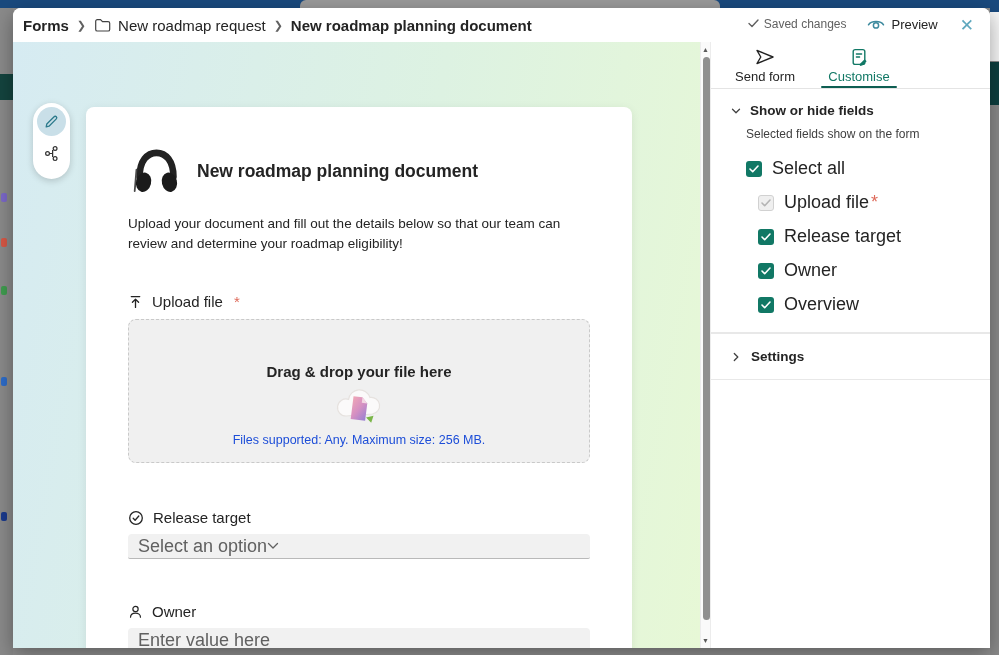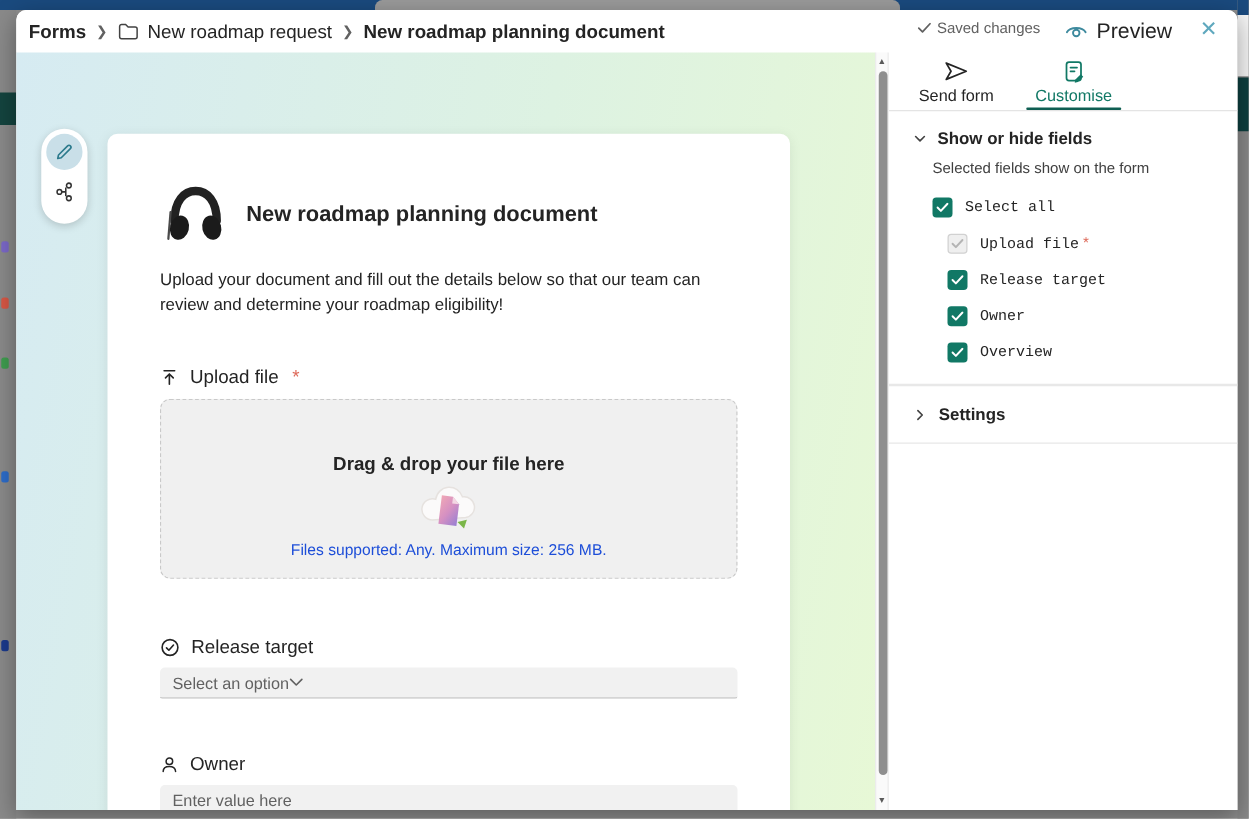--- a/index.html
+++ b/index.html
@@ -32,21 +32,21 @@
   }
   .modal-header {
     height:34px; flex:0 0 34px; display:flex; align-items:center;
     justify-content:space-between; padding:0 14px 0 10px; background:#fff;
   }
   .breadcrumb { display:flex; align-items:center; gap:7px; font-size:15px; }
   .breadcrumb .bold { font-weight:700; }
   .crumb-sep { color:#616161; font-size:11px; padding:0 1px; }
   .header-right { display:flex; align-items:flex-start; gap:20px; }
   .saved { display:flex; align-items:center; gap:5px; color:#616161; font-size:12px; }
-  .preview-btn { display:flex; align-items:center; gap:7px; font-size:17px; color:#242424; cursor:pointer; }
+  .preview-btn { display:flex; align-items:center; gap:7px; font-size:13px; color:#242424; cursor:pointer; }
   .close-btn { color:#5fa8be; font-size:17px; line-height:1; cursor:pointer; padding:0 2px; }
 
   .modal-body { flex:1; display:flex; min-height:0; }
 
   
   .form-area {
     width:687px; flex:0 0 687px; position:relative; overflow:hidden;
     background:linear-gradient(100deg,#d6ebf2 0%,#ddf2e2 55%,#e7f8d6 100%);
   }
   .float-toolbar {
@@ -77,21 +77,21 @@
   }
   .dz-title { margin-top:43px; font-size:15px; font-weight:700; }
   .dz-note { margin-top:5px; font-size:12.5px; color:#1d4ed8; }
 
   .rt-label { margin-top:46px; }
   .owner-label { margin-top:44px; }
   .input-box {
     margin-top:8px; height:25px; background:#f1f1f1; border:none;
     border-bottom:1px solid #b9b9b9; border-radius:4px 4px 2px 2px;
     display:flex; align-items:center; 
-    padding:0 10px; font-size:13px; color:#616161; width:100%;
+    padding:0 10px; font-size:18px; color:#616161; width:100%;
     font-family:inherit;
   }
   input.input-box { outline:none; }
   input.input-box::placeholder { color:#616161; opacity:1; }
 
   
   .mid-scrollbar {
     width:11px; flex:0 0 11px; background:#fafafa; position:relative;
     border-left:1px solid #ececec; border-right:1px solid #ececec;
   }
@@ -112,21 +112,21 @@
   .section-title { font-weight:700; font-size:13.5px; }
   .section-sub { margin:9px 0 0 35px; font-size:12px; color:#404040; }
   .cb-row { display:flex; align-items:center; gap:10px; margin:13px 0 0 35px; }
   .cb-row.first { margin-top:17px; }
   .cb-row.indent { margin-left:47px; }
   .checkbox {
     width:16px; height:16px; border-radius:3px; background:#117865;
     display:flex; align-items:center; justify-content:center; flex:0 0 16px; cursor:pointer;
   }
   .checkbox.disabled { background:#efefef; border:1px solid #d1d1d1; }
-  .cb-label { font-size:12px;font-family:Liberation Mono, monospace; }
+  .cb-label { font-size:18px; }
   .divider { height:1px; background:#e8e8e8; margin-top:17px; }
   .collapse-row { display:flex; align-items:center; gap:9px; padding:15px 0 15px 19px; cursor:pointer; }
   .collapse-row .section-title { font-size:13.5px; }
   .hr0 { margin-top:0; }
 
   svg { display:block; }
 </style>
 </head>
 <body>
 

